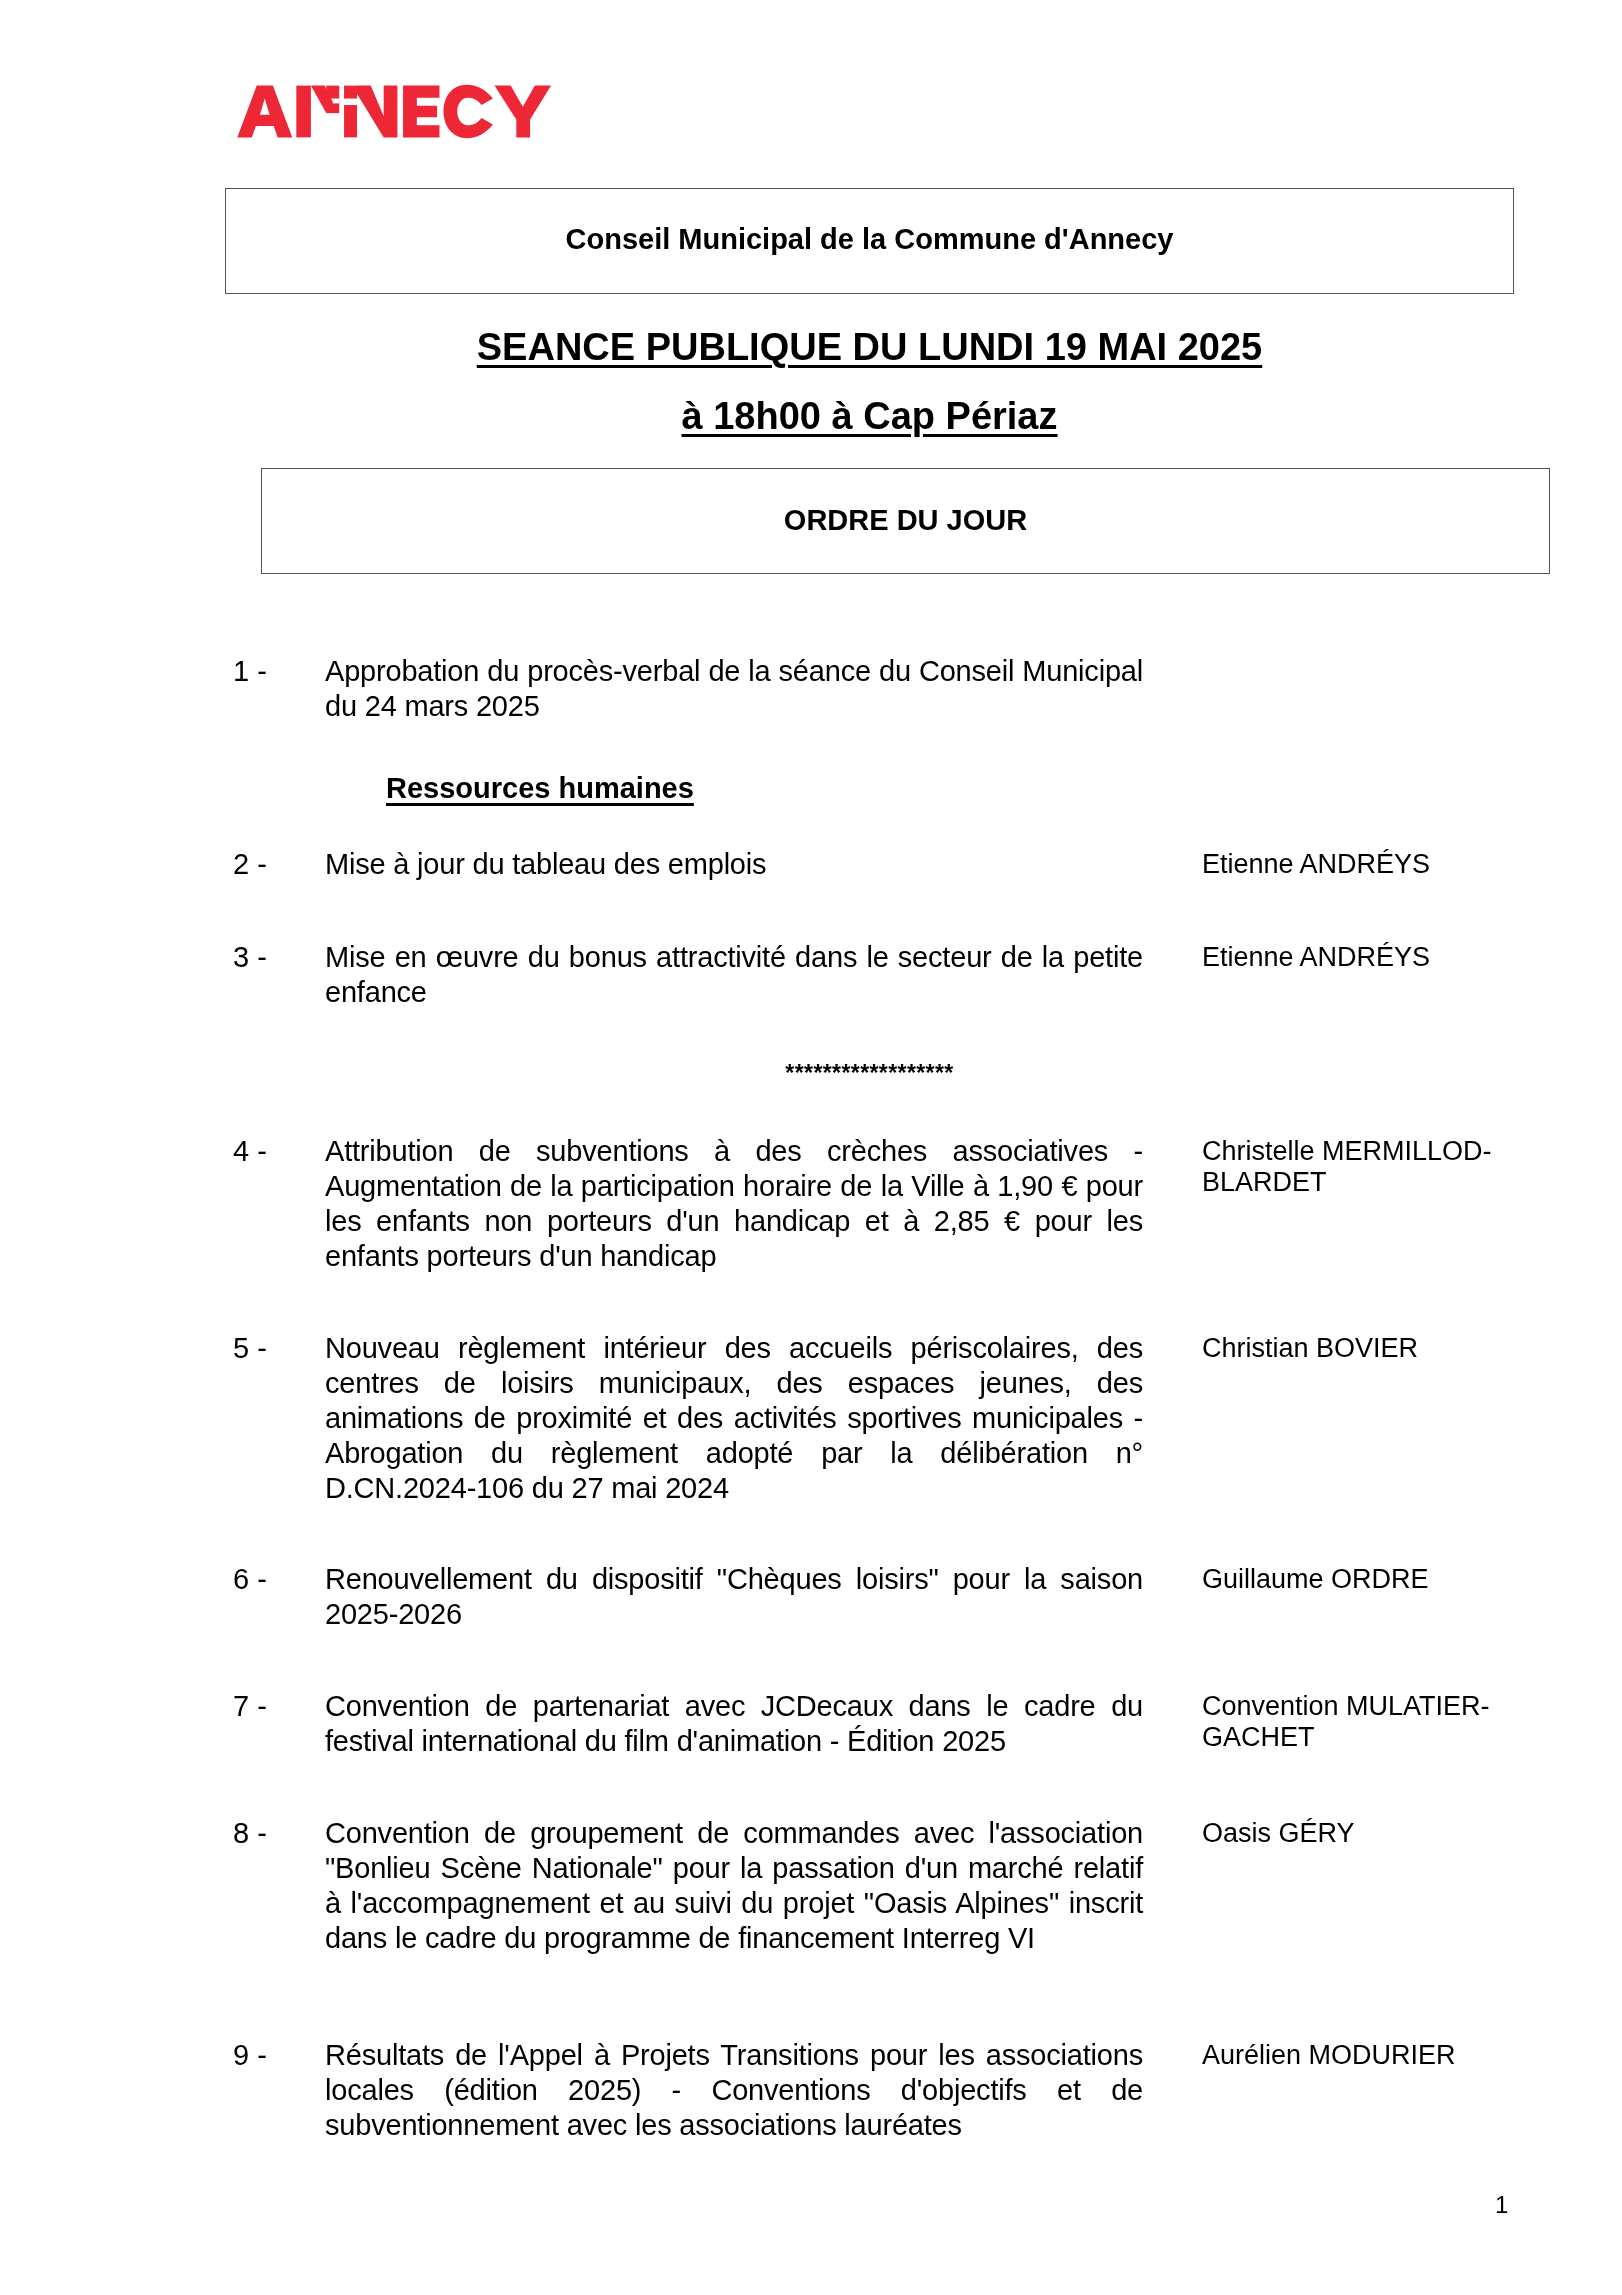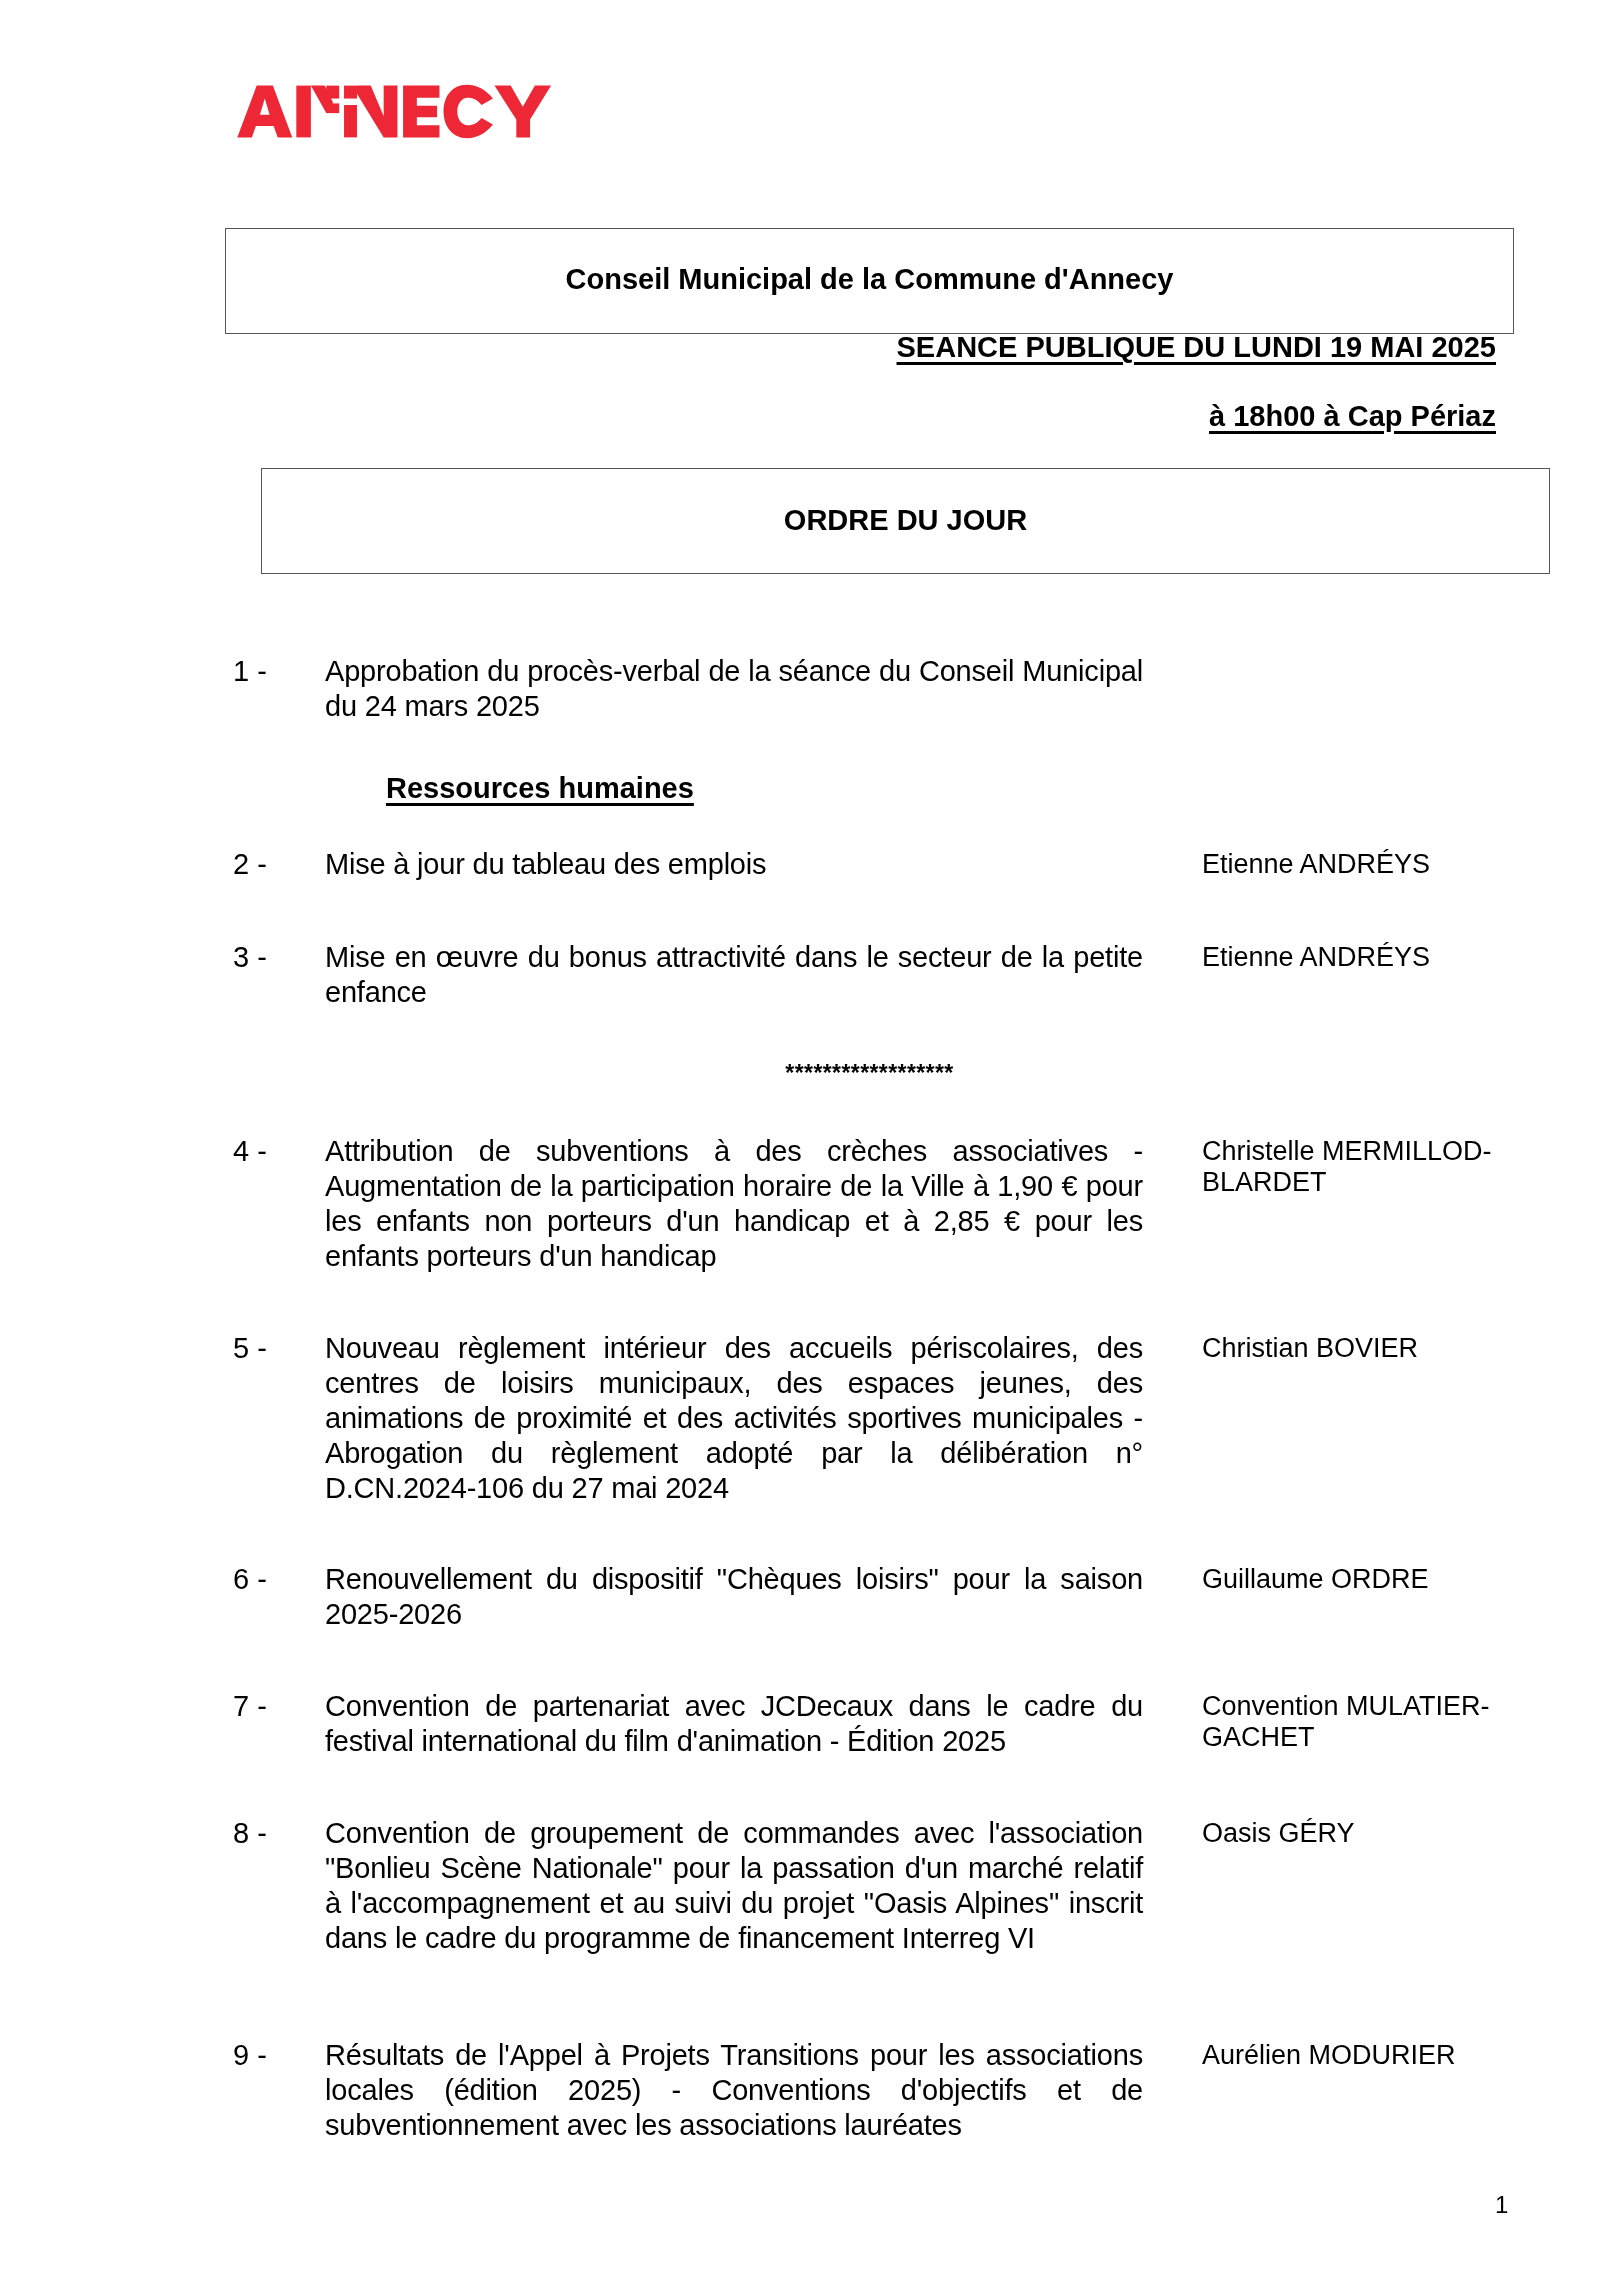--- a/index.html
+++ b/index.html
@@ -4,22 +4,22 @@
 <style>
   html, body { margin:0; padding:0; background:#ffffff; }
   body { width:1623px; height:2295px; position:relative; overflow:hidden;
          font-family:"Liberation Sans", sans-serif; color:#000; }
   .abs { position:absolute; }
   .logo { left:237px; top:84px; width:316px; height:55px; }
   .box { position:absolute; left:225px; width:1289px; height:106px;
          border:1.6px solid #555; box-sizing:border-box; }
   .box-title { position:absolute; left:0; right:0; text-align:center;
                font-weight:bold; font-size:29px; line-height:32px; }
-  .center-h { position:absolute; left:207px; width:1289px; text-align:right;
-              font-weight:bold; font-size:29px; line-height:36px; }
+  .center-h { position:absolute; left:225px; width:1289px; text-align:center;
+              font-weight:bold; font-size:38px; line-height:36px; }
   .center-h span { text-decoration:underline; text-decoration-thickness:3.2px;
                    text-underline-offset:4.9px; }
   .item { position:absolute; left:0; width:1623px; }
   .num { position:absolute; left:233px; font-size:29px; line-height:35px; white-space:pre; }
   .txt { position:absolute; left:325px; width:818px; font-size:29px;
          line-height:35px; text-align:justify; letter-spacing:-0.2px; }
   .pres { position:absolute; left:1202px; width:308px; font-size:27px;
           line-height:31px; }
   .section { position:absolute; left:350px; font-size:29px; font-weight:bold;
              text-decoration:underline; text-decoration-thickness:3.2px;
@@ -49,21 +49,21 @@
 
       <polygon points="205,2 250,2 250,17 222,17 222,27 247,27 247,41 222,41 222,51 250,51 250,66 205,66"></polygon>
 
       <path d="M316,18 C308,8 297,1 284,1 C265,1 255,16 255,34 C255,52 266,67 284,67 C297,67 308,60 316,50 L302,42 C297,48 292,51 285,51 C277,51 272,43 272,34 C272,25 277,17 285,17 C292,17 297,20 302,26 Z"></path>
 
       <polygon points="318,2 338,2 353,28 368,2 388,2 362,44 362,66 345,66 345,44"></polygon>
     </g>
   </svg>
 </div>
 
-<div class="box" style="top:188px;margin-top:40px;">
+<div class="box" style="top:188px;">
   <div class="box-title" style="top:34px;">Conseil Municipal de la Commune d'Annecy</div>
 </div>
 
 <div class="center-h" style="top:329px;">
   <span>SEANCE PUBLIQUE DU LUNDI 19 MAI 2025</span>
 </div>
 <div class="center-h" style="top:398px;">
   <span>à 18h00 à Cap Périaz</span>
 </div>
 

